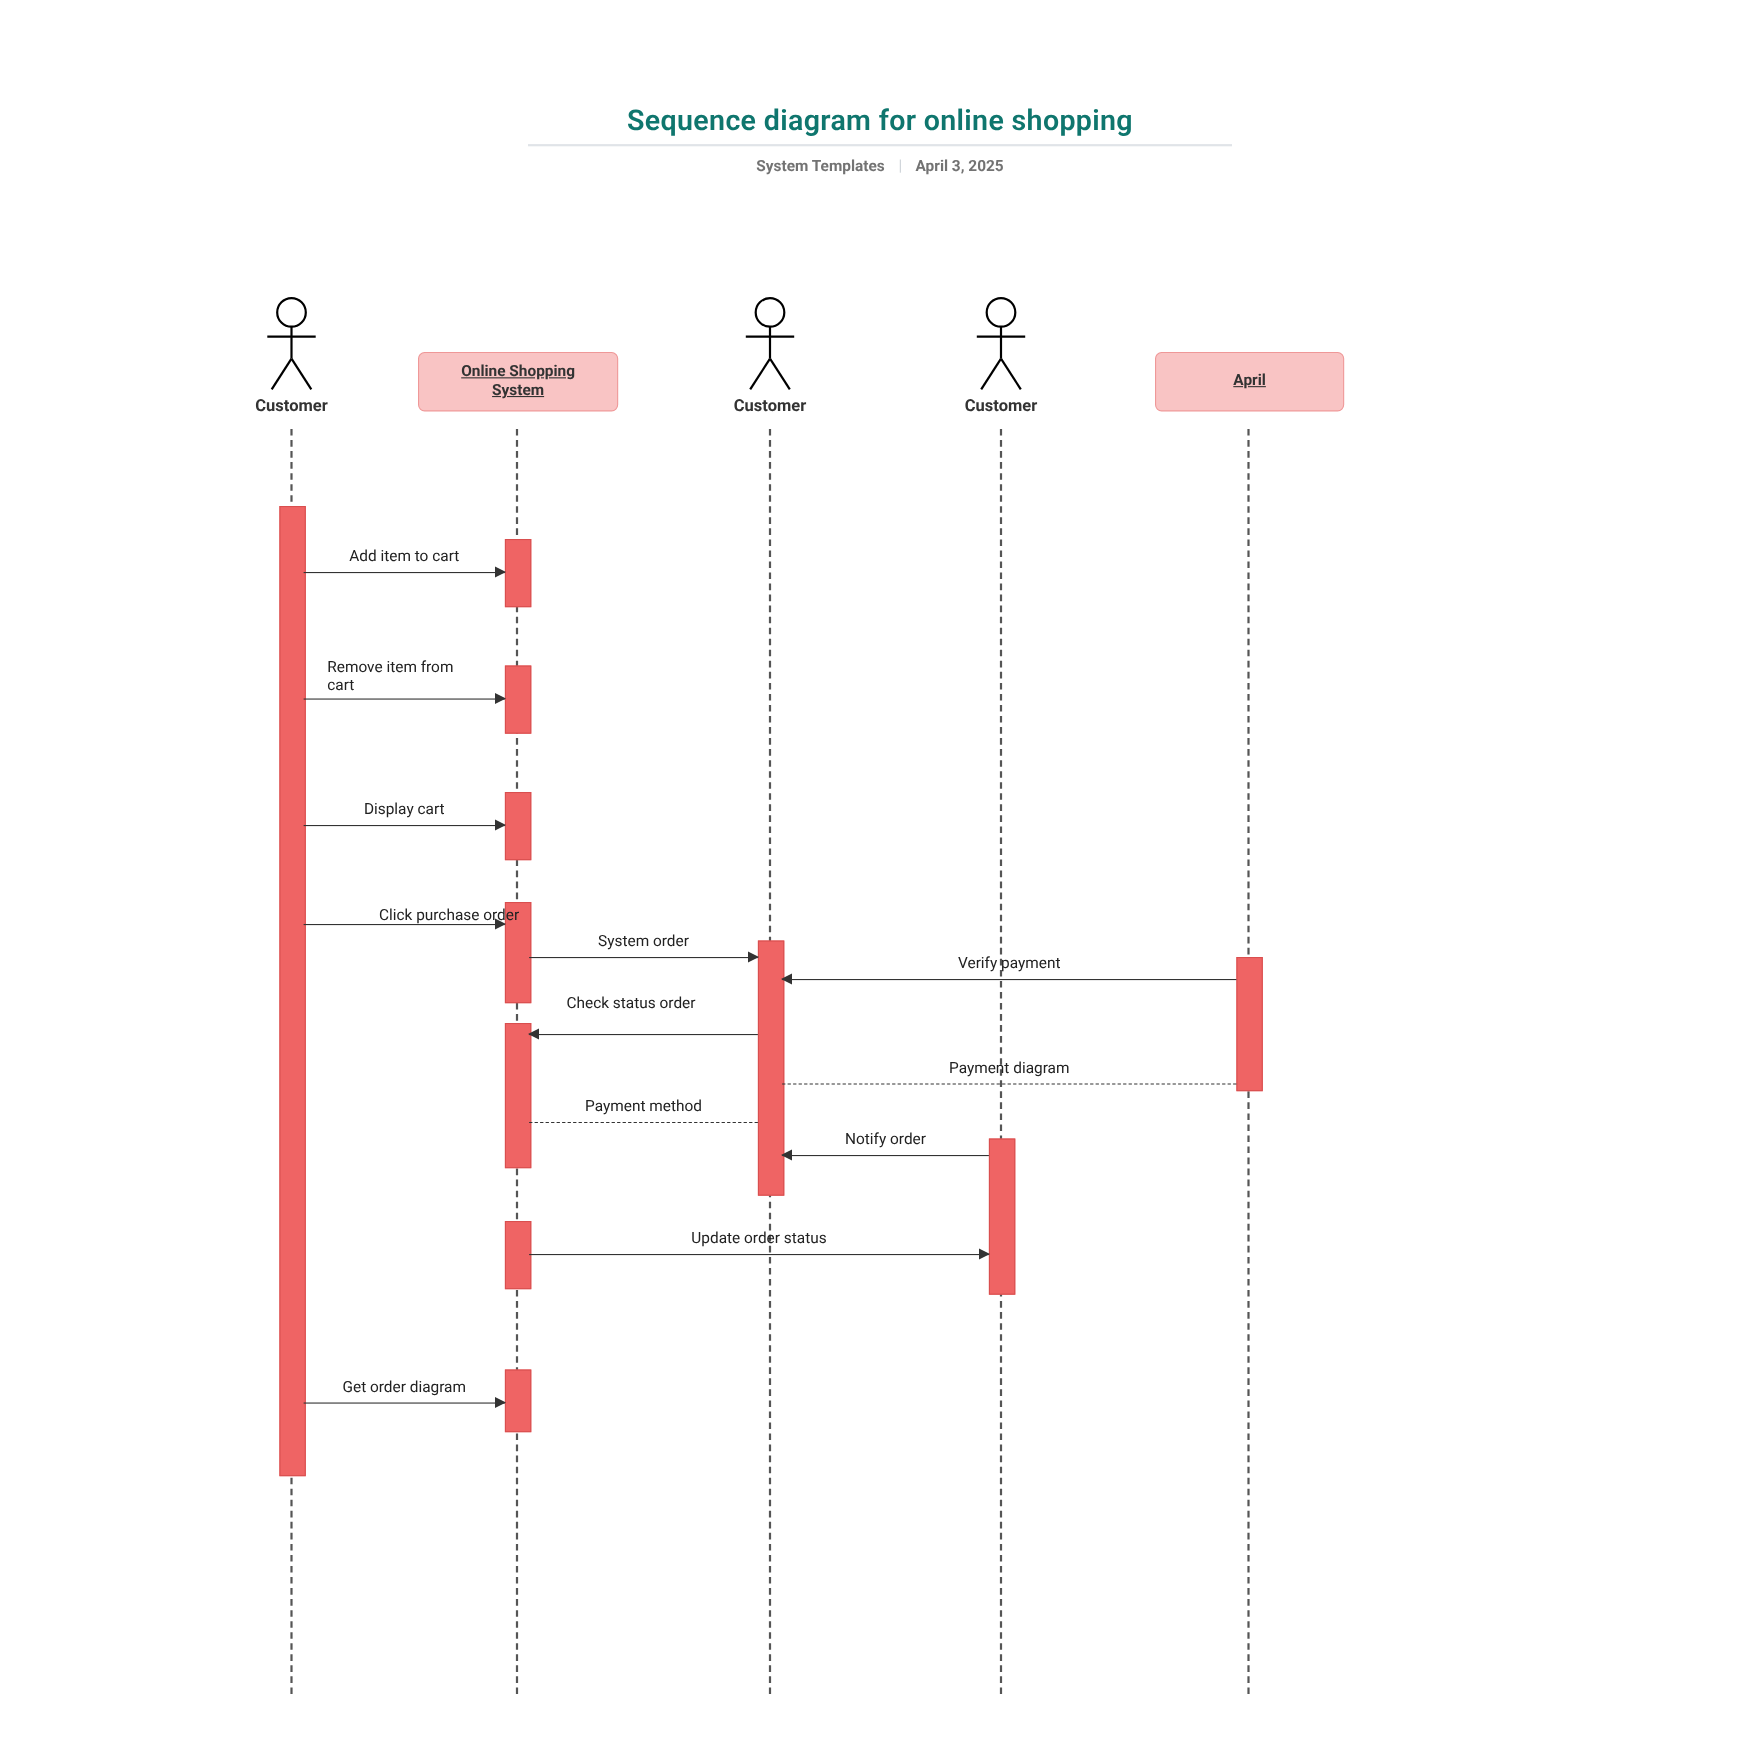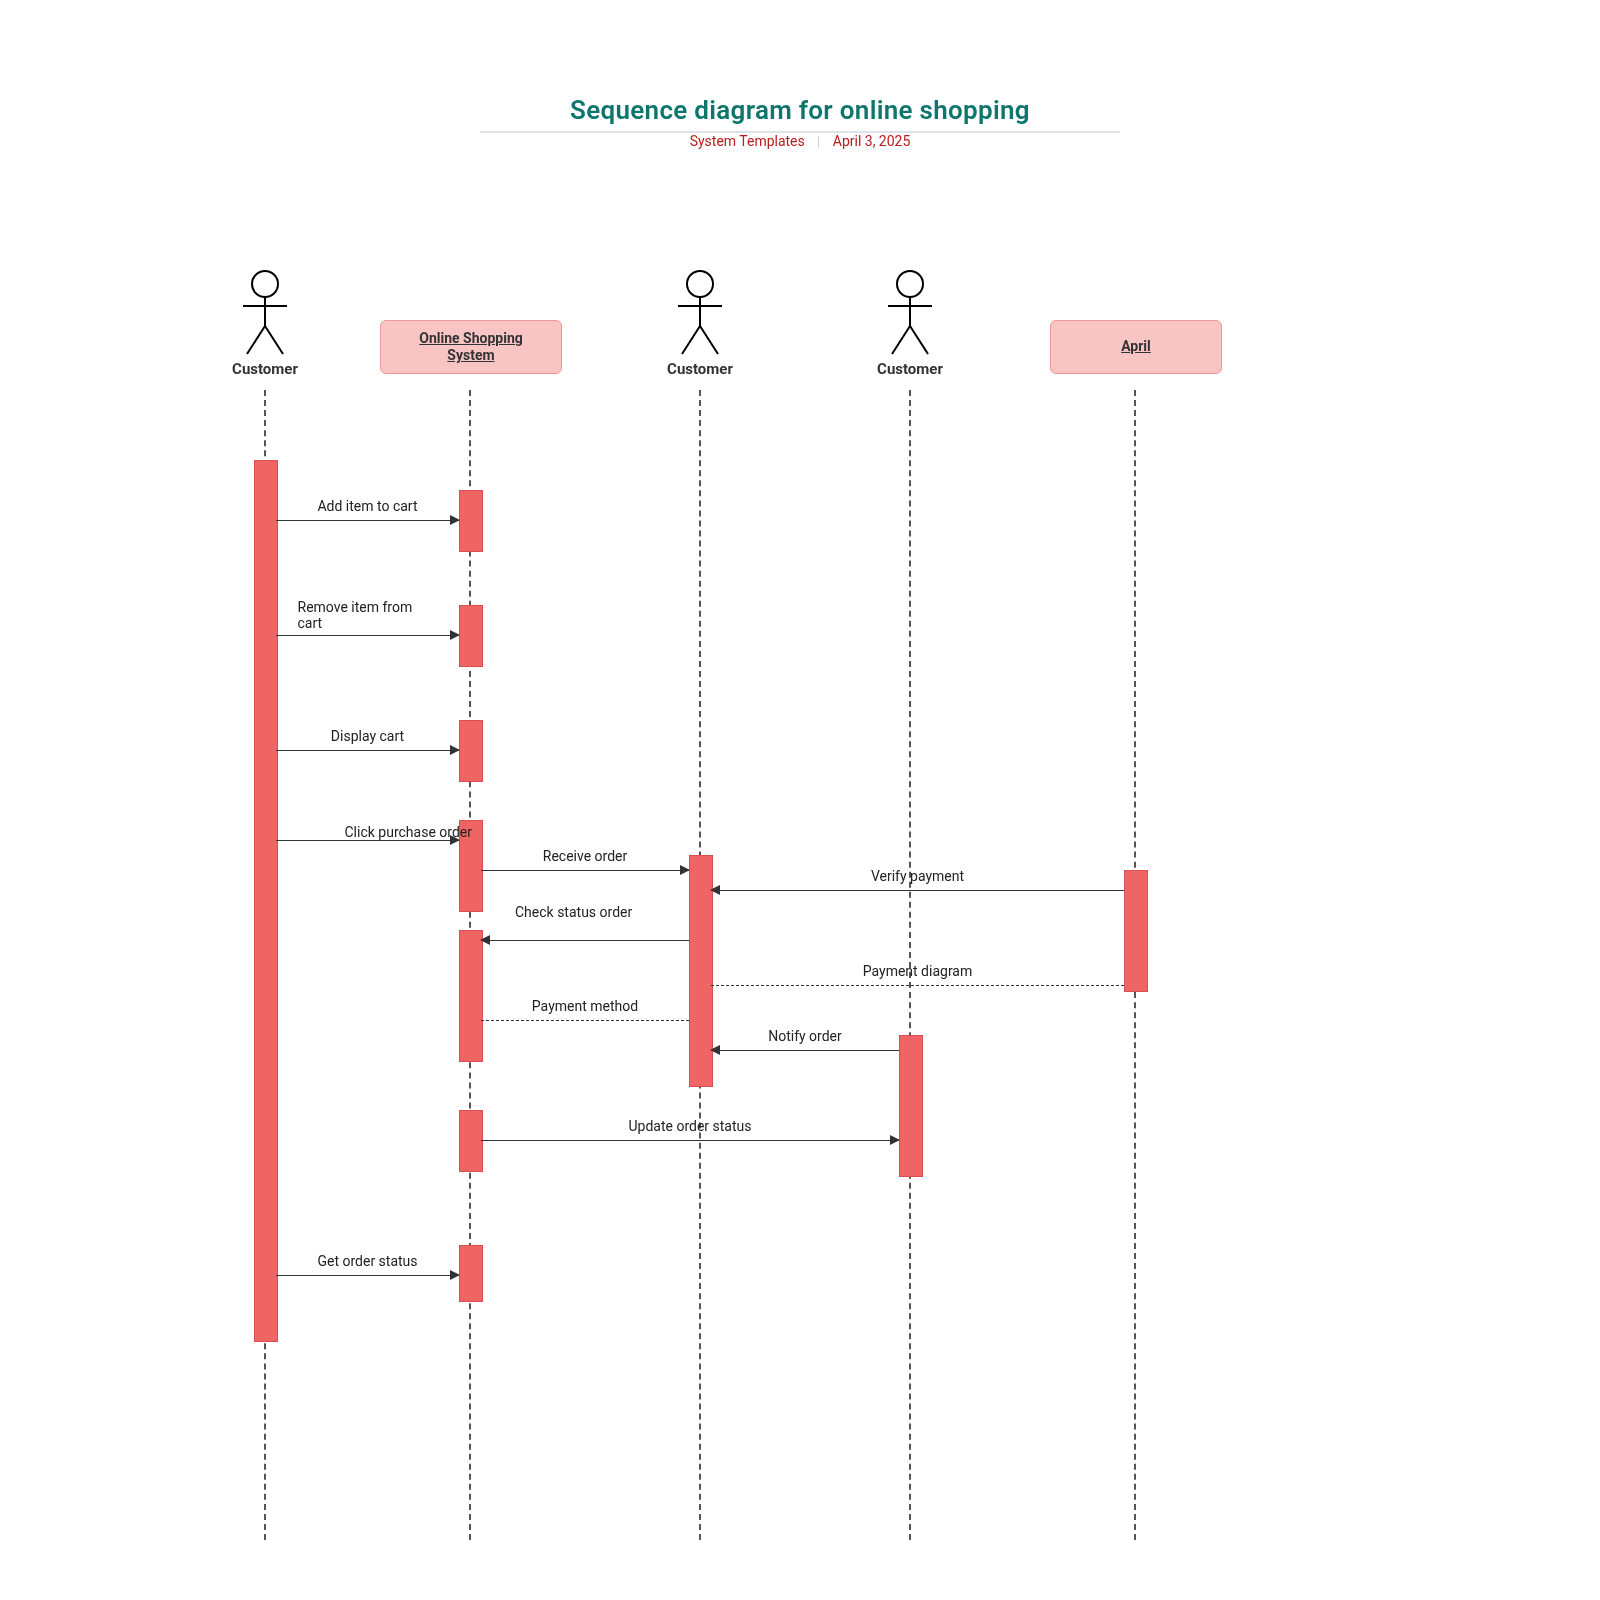--- a/index.html
+++ b/index.html
@@ -1,21 +1,21 @@
 <!DOCTYPE html>
 <html><head>
 <meta charset="utf-8">
 <style>
   html,body{margin:0;padding:0;width:1600px;height:1600px;background:#fff;font-family:-apple-system,BlinkMacSystemFont,"Segoe UI",Roboto,Helvetica,Arial,sans-serif;color:#333;}
   .page{position:relative;width:1600px;height:1600px;}
   
   .hdr{position:absolute;left:0;right:0;top:95px;text-align:center;}
   .hdr-title{font-size:26px;font-weight:600;color:#0f766e;letter-spacing:.3px;}
   .hdr-rule{width:640px;height:2px;background:#e0e4e8;margin:6px auto 0;}
-  .hdr-sub{font-size:14px;color:#b91c1c;}
+  .hdr-sub{margin-top:10px;font-size:14px;color:#737373;font-weight:bold;}
   .hdr-sub span.sep{margin:0 10px;border-left:1px solid #ccd2d8;height:12px;display:inline-block;vertical-align:middle;}
   
   .stage{position:absolute;left:0;top:0;width:1600px;height:1600px;}
   
   .lifeline{position:absolute;top:390px;bottom:60px;width:0;border-left:2px dashed #555;}
   
   .actor{position:absolute;width:80px;text-align:center;}
   .actor svg{display:block;margin:0 auto;}
   .actor .lbl{font-size:15px;font-weight:700;margin-top:4px;}
   
@@ -120,21 +120,21 @@
       <div class="mlabel" style="left: 367.5px; top: 728px;">Display cart</div>
       <div class="msg right" style="left: 276px; top: 840px; width: 183px;">
         <span class="line"></span>
         <span class="head"></span>
       </div>
       <div class="mlabel two" style="left: 367.5px; top: 824px; margin-left: 47px;">Click purchase order</div>
       <div class="msg right" style="left: 481px; top: 870px; width: 208px;">
         <span class="line"></span>
         <span class="head"></span>
       </div>
-      <div class="mlabel" style="left: 585px; top: 848px;">Receive order</div>
+      <div class="mlabel" style="left: 585px; top: 848px;">System order</div>
       <div class="msg left" style="left: 481px; top: 940px; width: 208px;">
         <span class="line"></span>
         <span class="head"></span>
       </div>
       <div class="mlabel two" style="left: 585px; top: 904px;">Check status order</div>
       <div class="msg left" style="left: 711px; top: 890px; width: 413px;">
         <span class="line"></span>
         <span class="head"></span>
       </div>
       <div class="mlabel" style="left: 917.5px; top: 868px;">Verify payment</div>
@@ -155,16 +155,16 @@
       <div class="mlabel" style="left: 805px; top: 1028px;">Notify order</div>
       <div class="msg right" style="left: 481px; top: 1140px; width: 418px;">
         <span class="line"></span>
         <span class="head"></span>
       </div>
       <div class="mlabel" style="left: 690px; top: 1118px;">Update order status</div>
       <div class="msg right" style="left: 276px; top: 1275px; width: 183px;">
         <span class="line"></span>
         <span class="head"></span>
       </div>
-      <div class="mlabel" style="left: 367.5px; top: 1253px;">Get order status</div>
+      <div class="mlabel" style="left: 367.5px; top: 1253px;">Get order diagram</div>
     </div>
 
 </div>
 
 </body></html>

